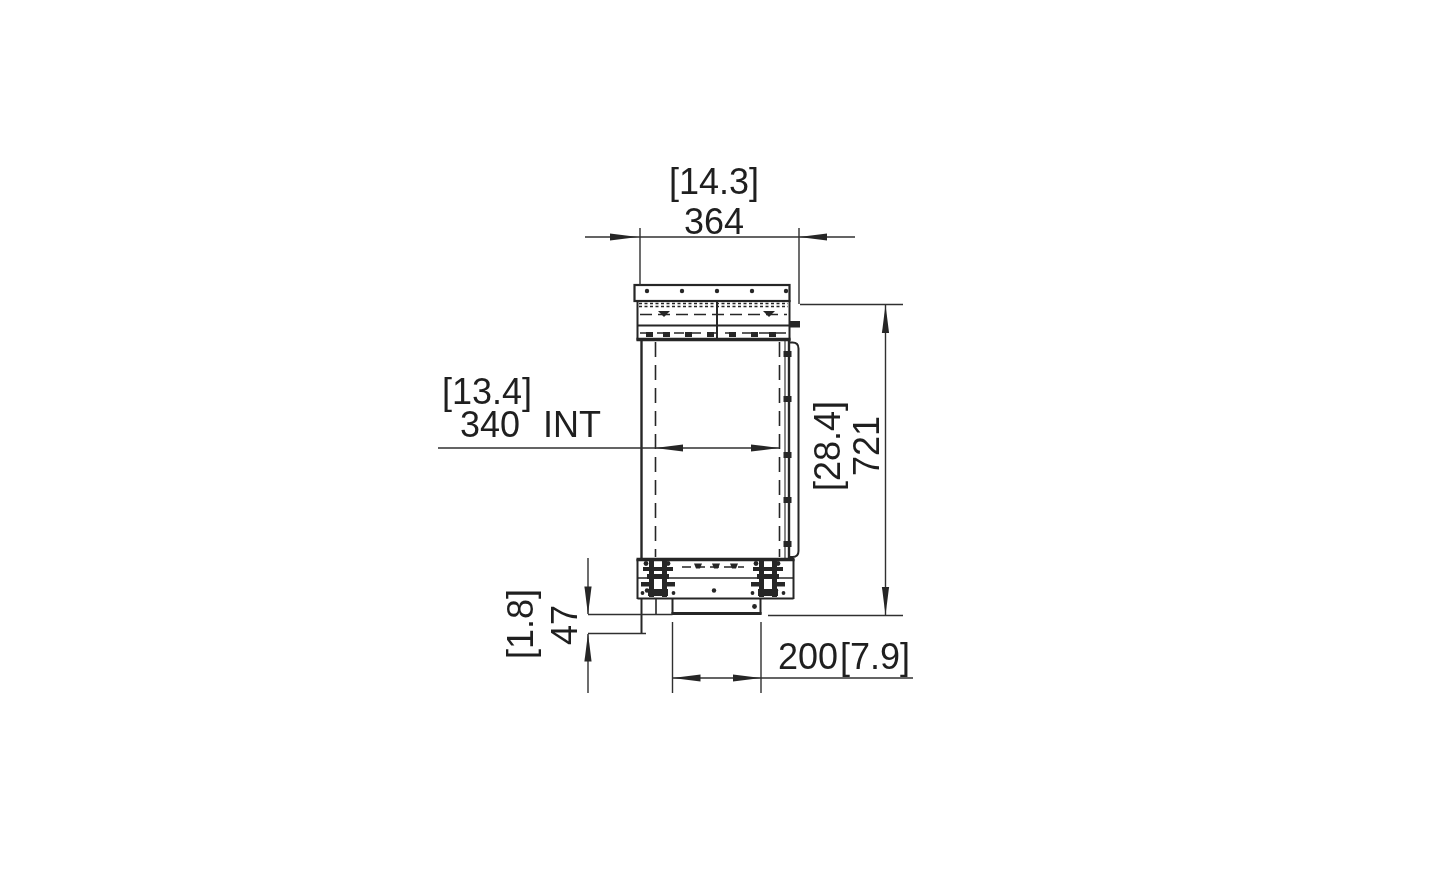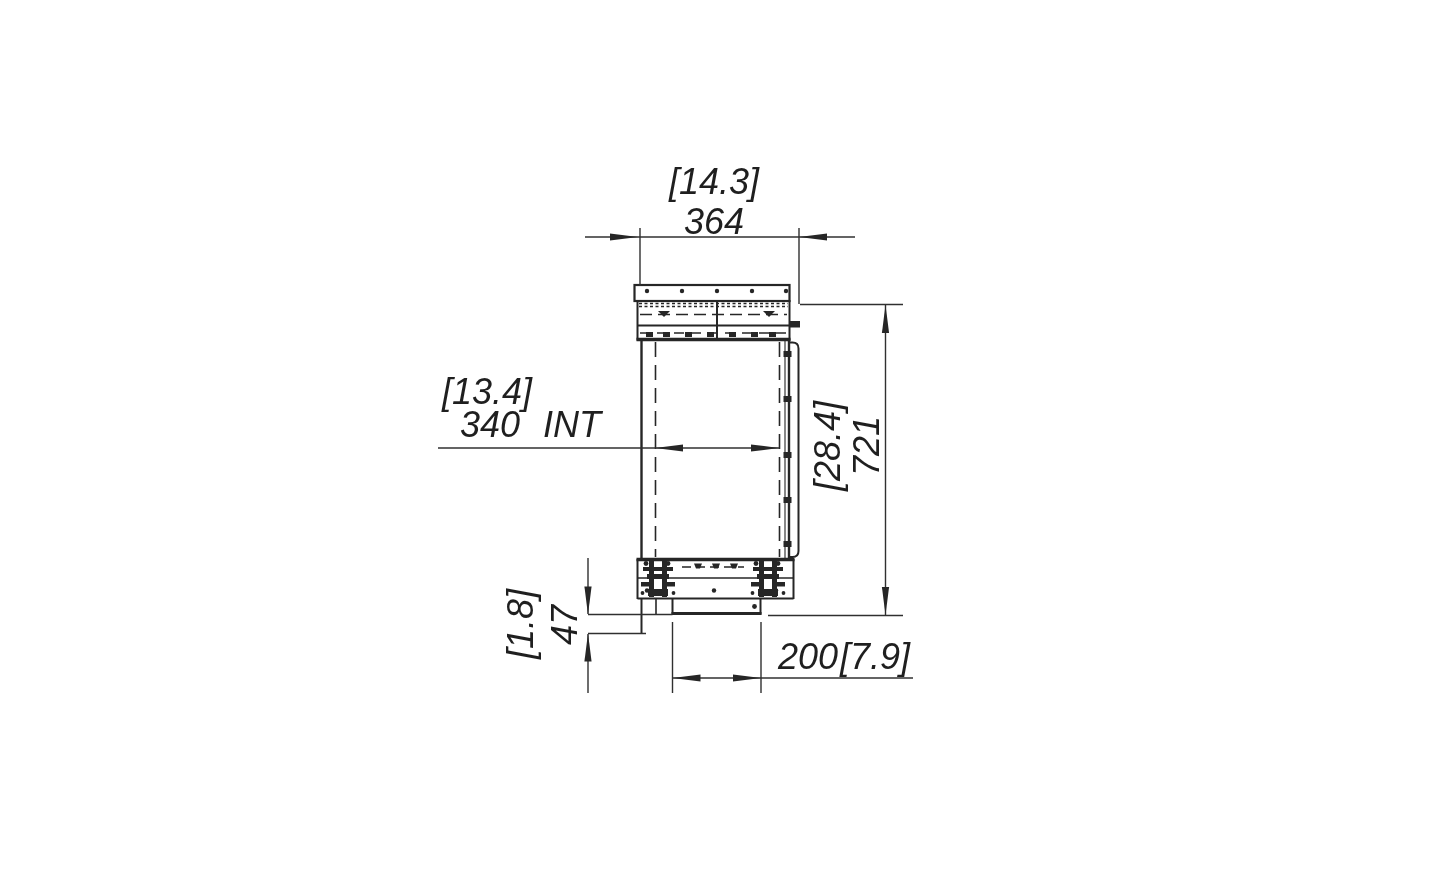--- a/index.html
+++ b/index.html
@@ -1,16 +1,16 @@
 <!DOCTYPE html>
 <html><head>
 <meta charset="utf-8">
 <style>
   html,body{margin:0;padding:0;background:#ffffff;}
-  .canvas{position:relative;width:1369px;height:893px;background:#ffffff;overflow:hidden;font-style:italic;}
+  .canvas{position:relative;width:1369px;height:893px;background:#ffffff;overflow:hidden;}
   svg{display:block;}
   svg text{
     font-family:"Liberation Sans","DejaVu Sans",sans-serif;
     font-size:36px;
     fill:#1f1f1f;
   }
   .o{stroke:#262626;fill:none;}
   .dim{stroke:#303030;fill:none;stroke-width:1.4;}
   .f{fill:#262626;stroke:none;}
 </style>

